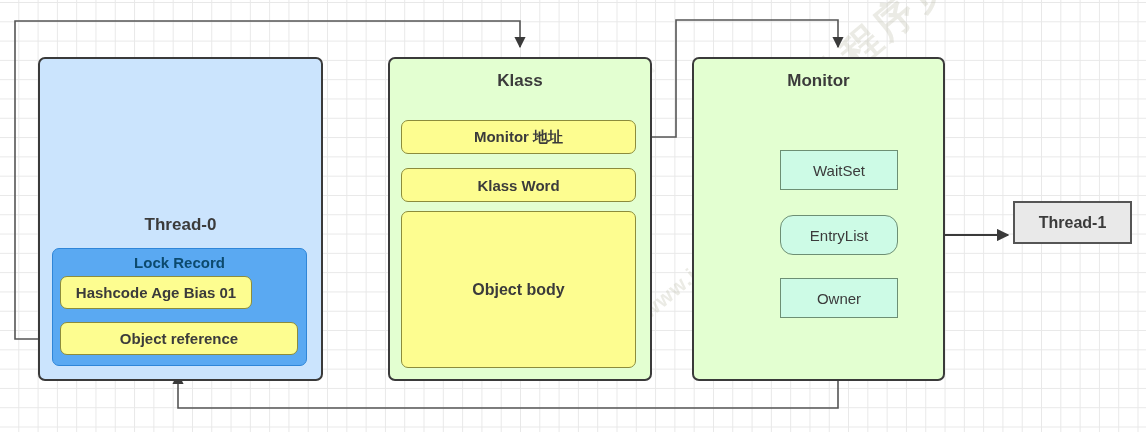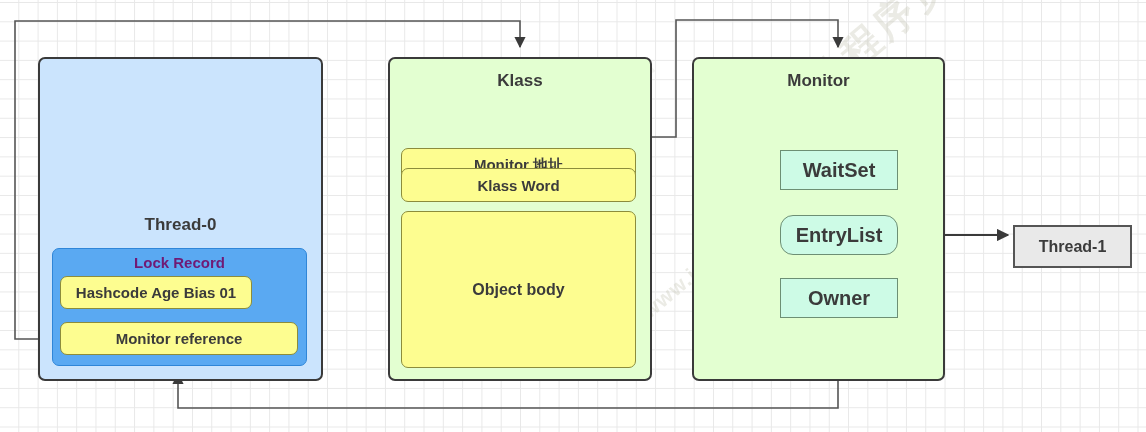--- a/index.html
+++ b/index.html
@@ -78,21 +78,21 @@
     position: absolute;
     box-sizing: border-box;
     background: #5aa9f2;
     border: 1.5px solid #2f86d8;
     border-radius: 7px;
   }
   .lock-record-title {
     text-align: center;
     font-size: 15px;
     font-weight: bold;
-    color: #701a75;
+    color: #0c4a6e;
     padding-top: 5px;
   }
 
   .yellow-row {
     position: absolute;
     box-sizing: border-box;
     background: #fdfd90;
     border: 1.5px solid #8c8c3c;
     border-radius: 7px;
     display: flex;
@@ -108,22 +108,22 @@
   }
 
   .cyan-row {
     position: absolute;
     box-sizing: border-box;
     background: #cdfbe6;
     border: 1.5px solid #6d8f74;
     display: flex;
     align-items: center;
     justify-content: center;
-    font-size: 20px;
-    font-weight: bold;
+    font-size: 15px;
+    font-weight: normal;
     color: #3b3b3b;
   }
 
   .gray-box {
     position: absolute;
     box-sizing: border-box;
     background: #e9e9e9;
     border: 2px solid #555555;
     display: flex;
     align-items: center;
@@ -161,37 +161,37 @@
   <div class="box container-blue" style="left:38px; top:57px; width:285px; height:324px;">
     <div class="container-title">Thread-0</div>
   </div>
 
   <div class="lock-record" style="left:52px; top:248px; width:255px; height:118px;">
     <div class="lock-record-title">Lock Record</div>
   </div>
 
   <div class="yellow-row" style="left:60px; top:276px; width:192px; height:33px;">Hashcode Age Bias 01</div>
 
-  <div class="yellow-row" style="left:60px; top:322px; width:238px; height:33px;">Monitor reference</div>
+  <div class="yellow-row" style="left:60px; top:322px; width:238px; height:33px;">Object reference</div>
 
   <div class="box container-green" style="left:388px; top:57px; width:264px; height:324px;">
     <div class="container-title">Klass</div>
   </div>
 
-  <div class="yellow-row" style="left:401px; top:120px; width:235px; height:34px;margin-top:28px;">Monitor 地址</div>
+  <div class="yellow-row" style="left:401px; top:120px; width:235px; height:34px;">Monitor 地址</div>
 
   <div class="yellow-row" style="left:401px; top:168px; width:235px; height:34px;">Klass Word</div>
 
   <div class="yellow-row big" style="left:401px; top:211px; width:235px; height:157px;">Object body</div>
 
   <div class="box container-green" style="left:692px; top:57px; width:253px; height:324px;">
     <div class="container-title">Monitor</div>
   </div>
 
   <div class="cyan-row" style="left:780px; top:150px; width:118px; height:40px;">WaitSet</div>
 
   <div class="cyan-row" style="left:780px; top:215px; width:118px; height:40px;border-radius:13px;">EntryList</div>
 
   <div class="cyan-row" style="left:780px; top:278px; width:118px; height:40px;">Owner</div>
 
-  <div class="gray-box" style="left:1013px; top:225px; width:119px; height:43px;">Thread-1</div>
+  <div class="gray-box" style="left:1013px; top:201px; width:119px; height:43px;">Thread-1</div>
 
 </div>
 
 </body></html>

